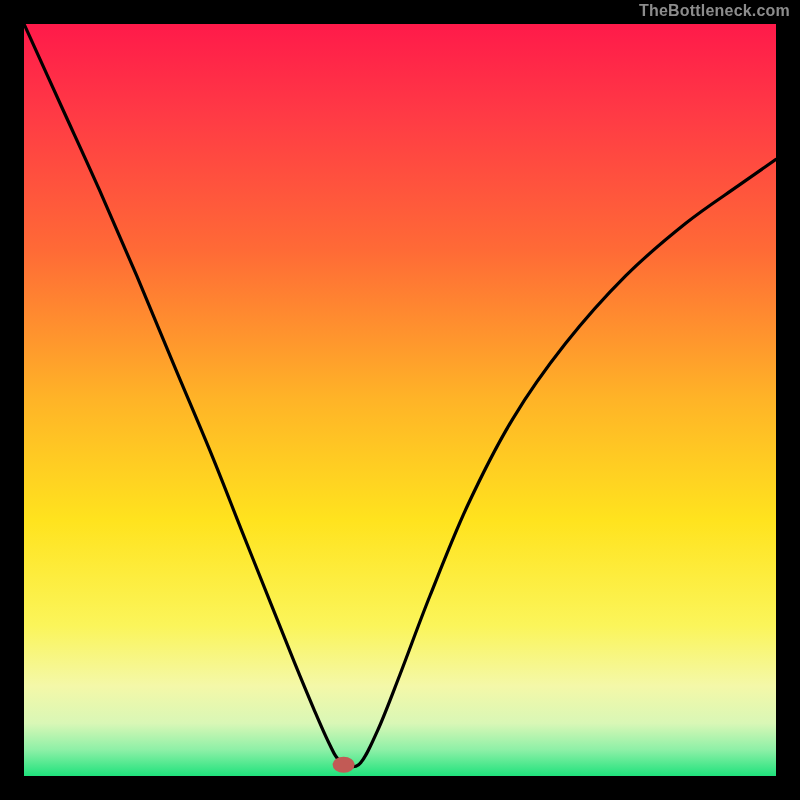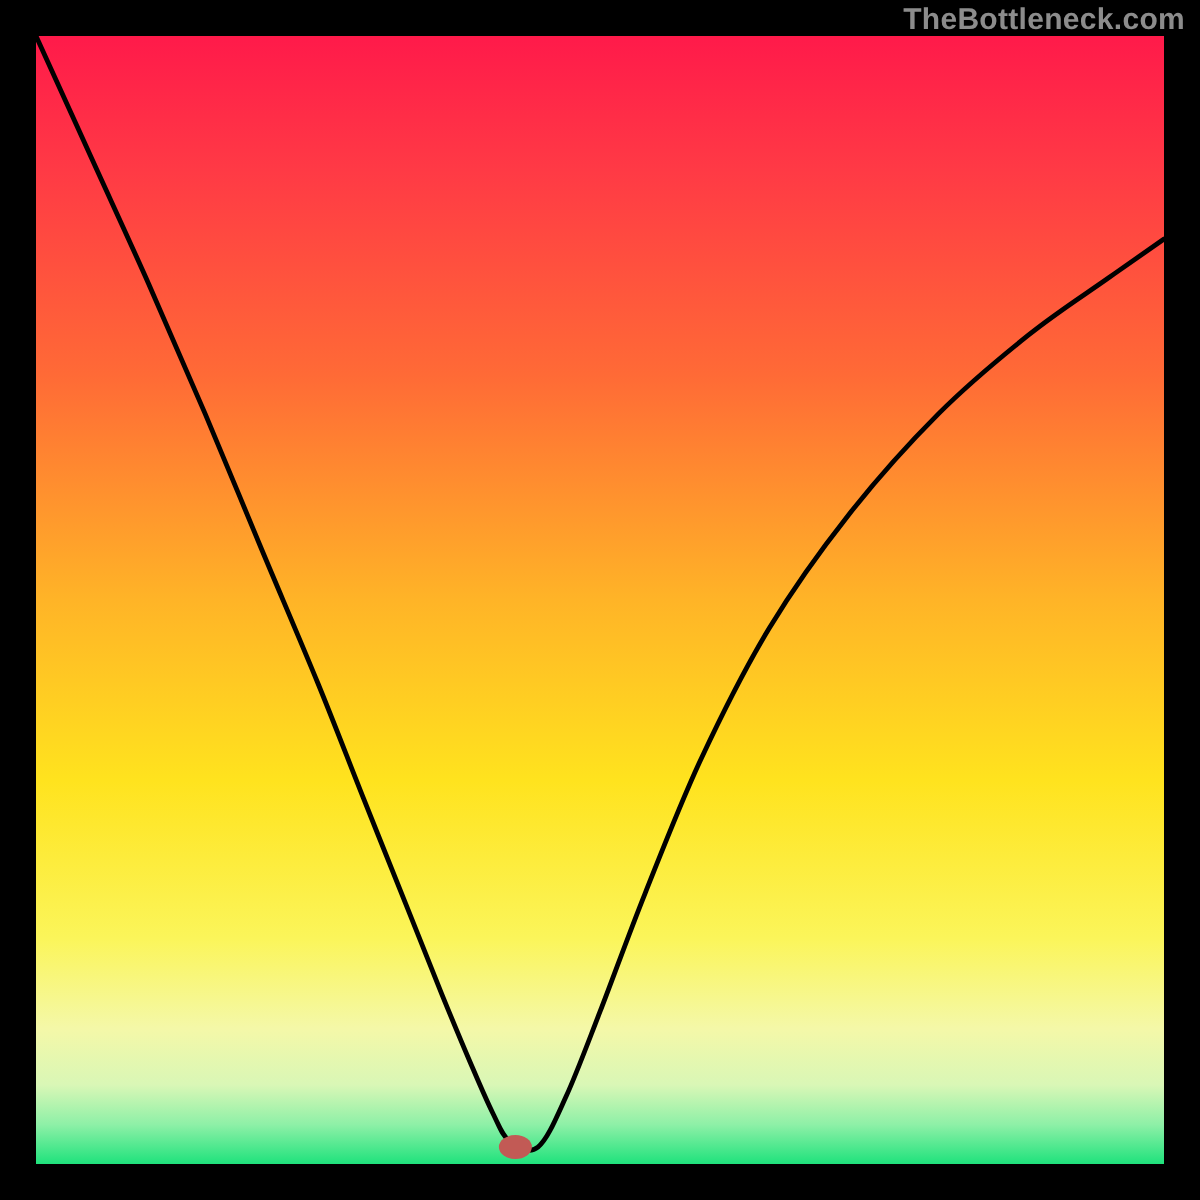--- a/index.html
+++ b/index.html
@@ -18,21 +18,21 @@
     height: 752px;
   }
   .plot-area svg {
     display: block;
   }
   .watermark {
     position: absolute;
     top: 2px;
     right: 10px;
     font-family: Arial, Helvetica, sans-serif;
-    font-size: 20px;
+    font-size: 16px;
     font-weight: 600;
     color: #8c8c8c;
     letter-spacing: 0.2px;
   }
 </style>
 </head>
 <body>
 
 <div class="plot-area">
   <svg id="chart-svg" width="752" height="752" viewBox="0 0 752 752" preserveAspectRatio="none">

